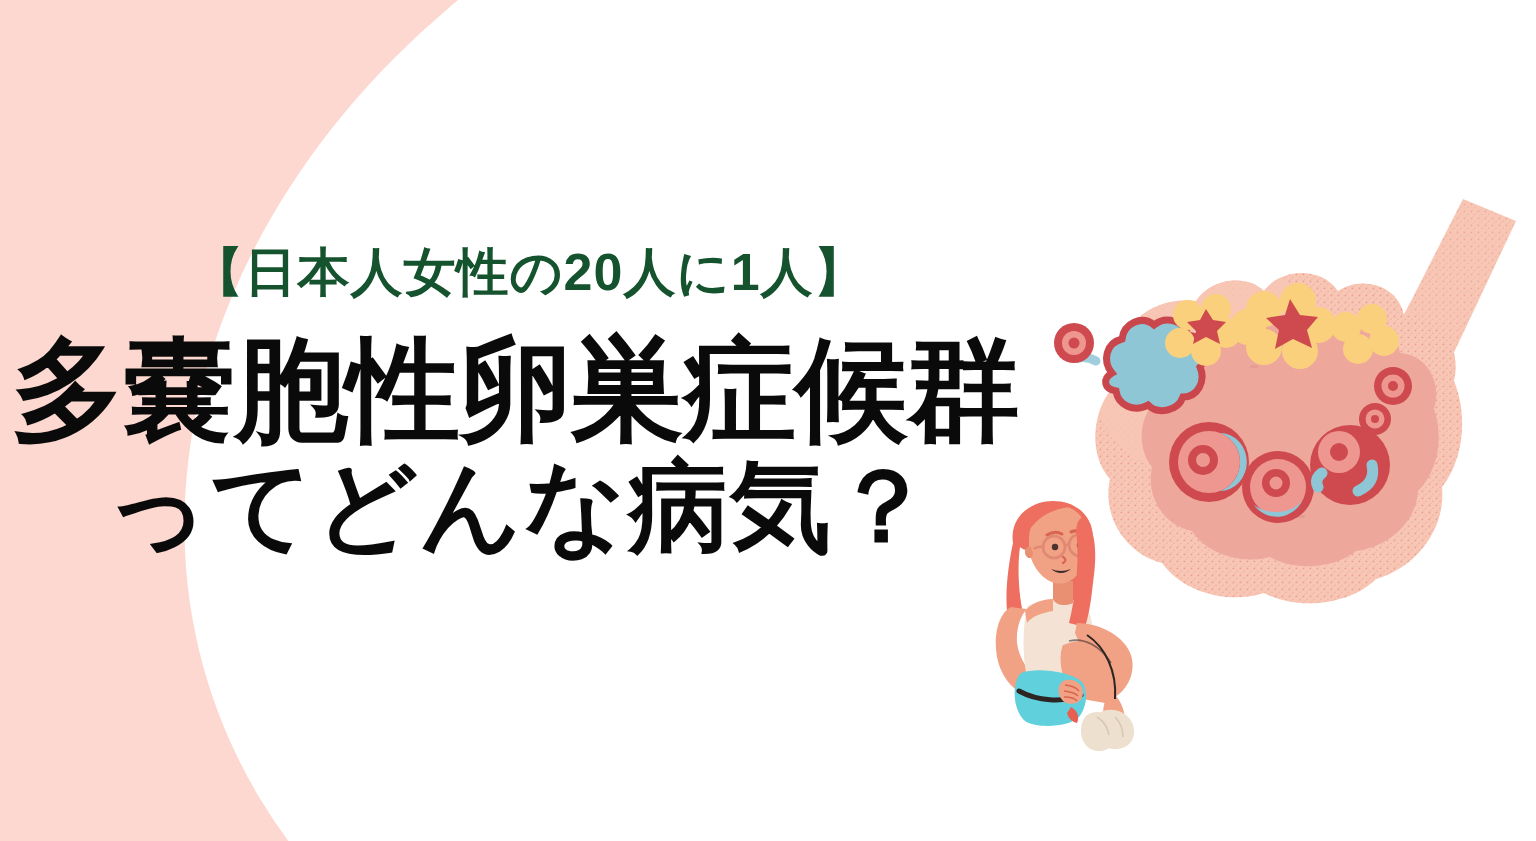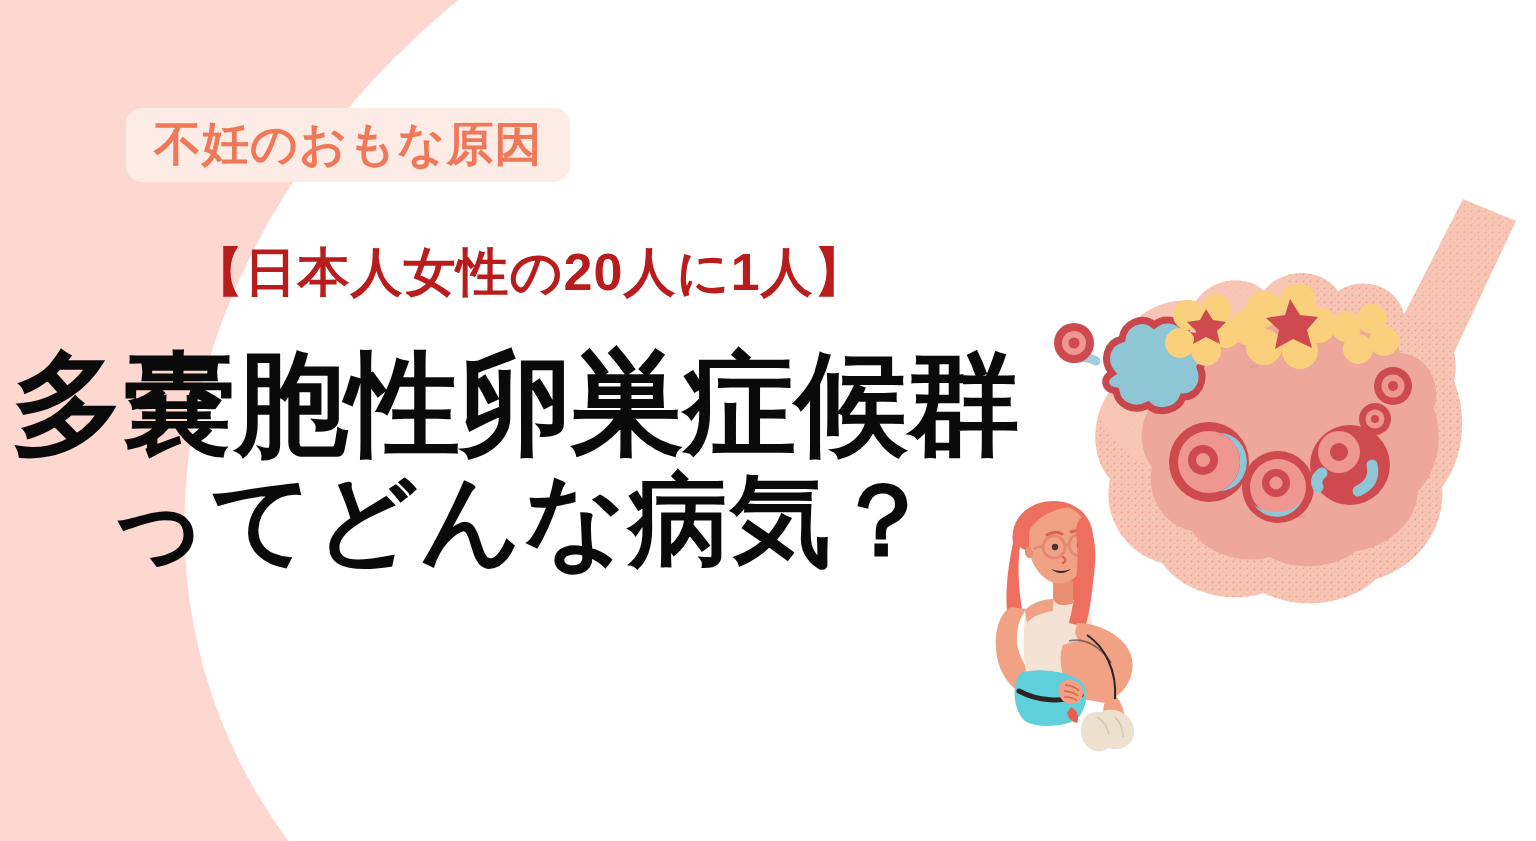--- a/index.html
+++ b/index.html
@@ -38,37 +38,37 @@
     line-height:1.05;
     white-space:nowrap;
   }
   
   #headline-block{
     position:absolute;
     left:0; top:240px;
     width:1030px;
   }
   #subtitle{
-    color:#b91c1c;
+    color:#14532d;
     font-size:52px;
     font-weight:700;
     letter-spacing:1px;
     text-align:center;
     padding-left:28px;
     line-height:1.25;
     white-space:nowrap;
   }
   .title-line{
     color:#0A0A0A;
     font-weight:700;
     text-align:center;
     white-space:nowrap;
     line-height:1.12;
   }
-  #title-line-1{ font-size:113px; letter-spacing:-1px; margin-top:36px;}
+  #title-line-1{ font-size:113px; letter-spacing:-1px; margin-top:22px;}
   #title-line-2{ font-size:113px; letter-spacing:1px; margin-top:-6px;}
   #title-line-3{ font-size:101px; letter-spacing:1px; margin-top:-4px; padding-left:10px;}
 
   
   #ovary{
     position:absolute;
     left:1050px; top:175px;
     width:470px; height:440px;
   }
   #ovary svg{width:100%;height:100%;display:block;}
@@ -286,21 +286,20 @@
 
       <path d="M138,216 C150,212 164,218 168,230 C172,244 164,254 150,254
                C136,254 128,244 128,232 C128,224 132,218 138,216 Z" fill="#EEE0CF"></path>
       <path d="M126,218 C138,214 150,222 152,234 C154,246 146,256 134,256
                C122,256 116,246 116,236 C116,226 120,220 126,218 Z" fill="#EEE0CF"></path>
       <path d="M132,222 q10,6 12,18" stroke="#D9C7B3" stroke-width="1.6" fill="none"></path>
       <path d="M150,222 q8,8 8,20" stroke="#D9C7B3" stroke-width="1.6" fill="none"></path>
     </svg>
   </div>
 
-  <div id="badge">不妊のおもな原因</div>
 
   <div id="headline-block">
     <div id="subtitle">【日本人女性の20人に1人】</div>
     <div id="title-line-1" class="title-line">多嚢胞性卵巣症候群</div>
     <div id="title-line-3" class="title-line">ってどんな病気？</div>
   </div>
 
 </div>
 
 </body></html>

